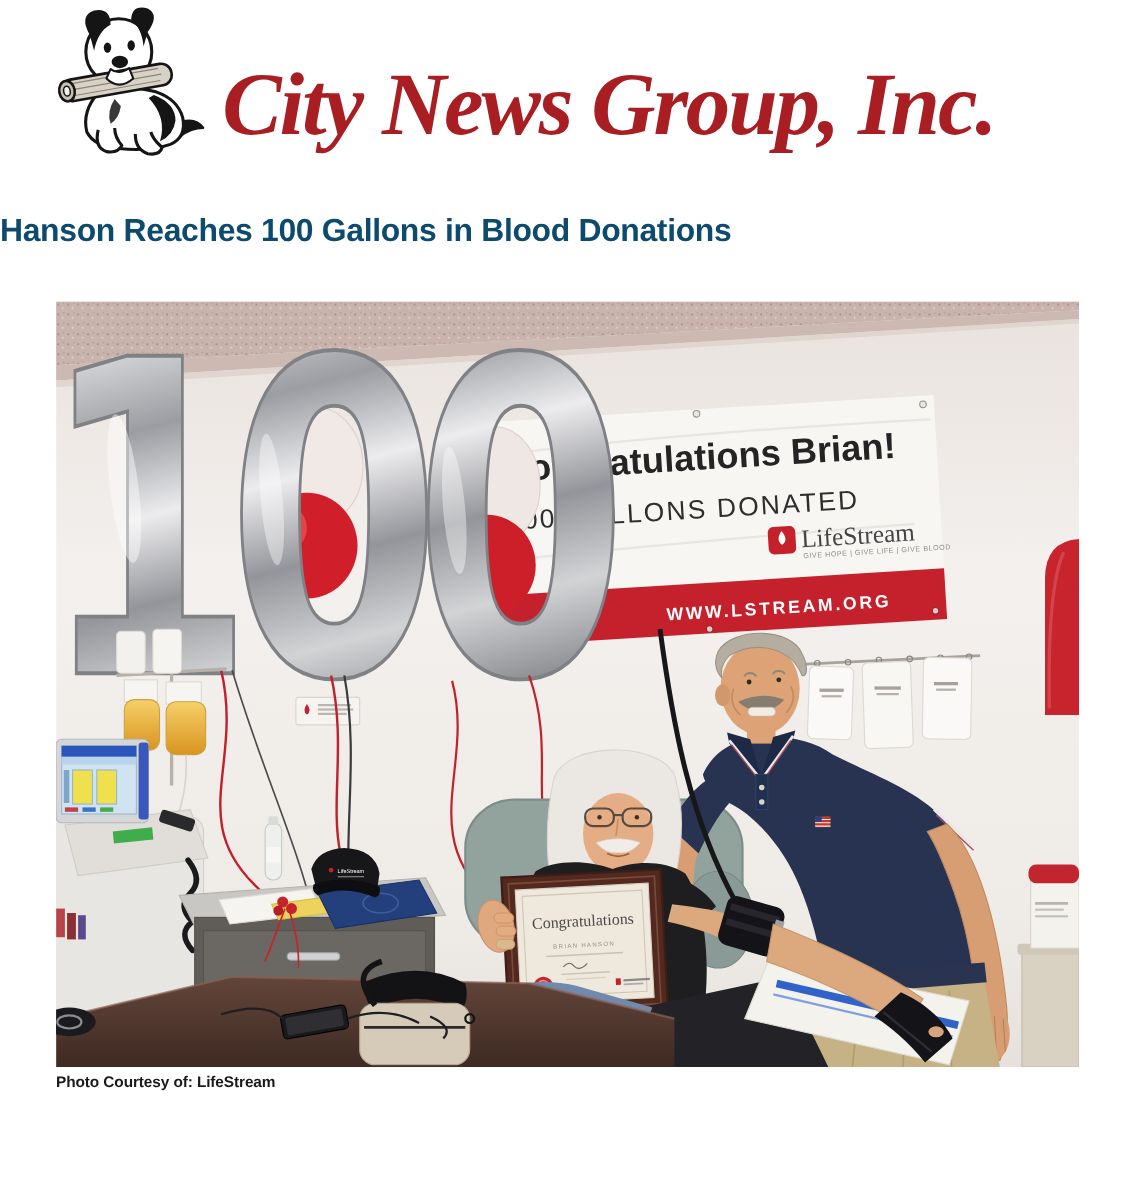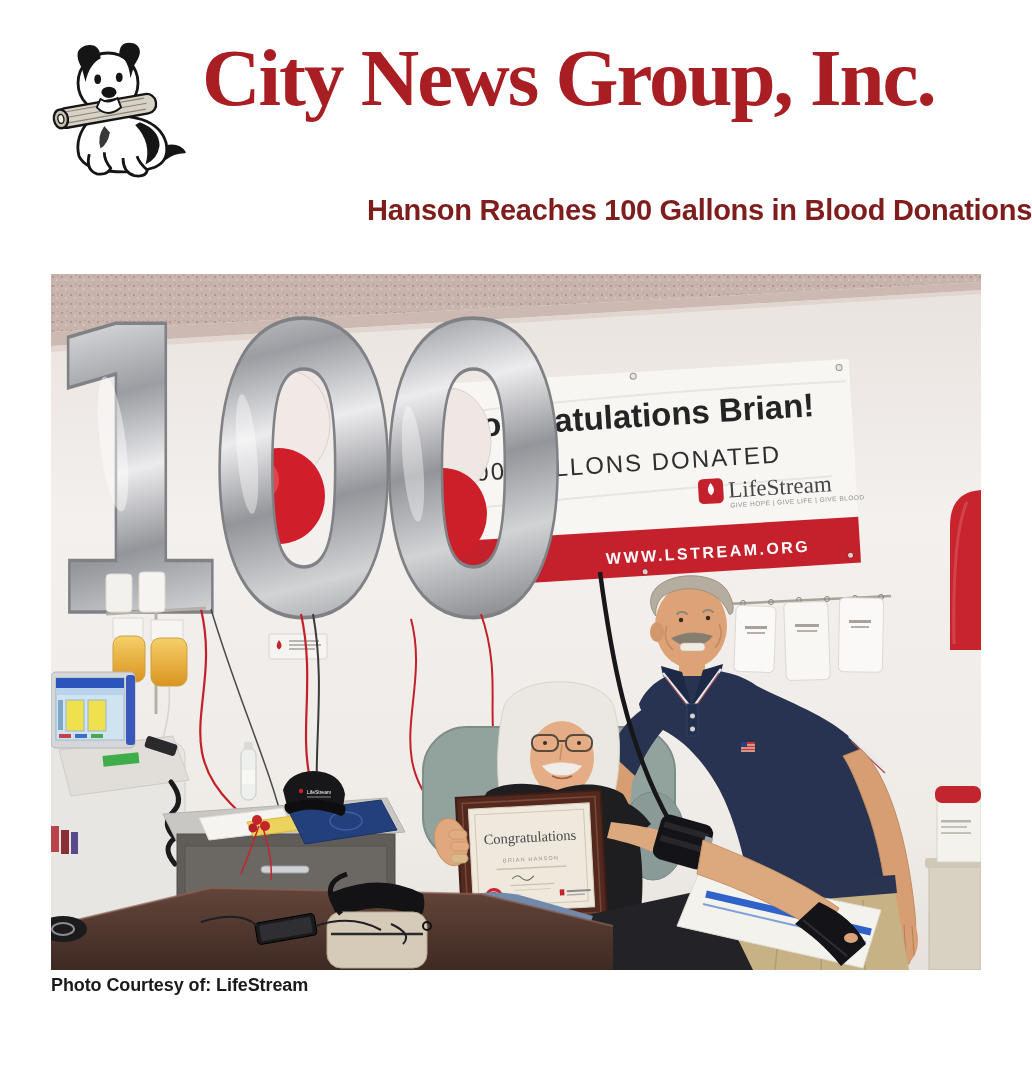--- a/index.html
+++ b/index.html
@@ -2,36 +2,36 @@
 <html><head>
 <meta charset="utf-8">
 <style>
   * { margin:0; padding:0; box-sizing:border-box; }
   html,body { background:#ffffff; }
   .page {
     width:1032px; height:1077px; margin:0 auto; background:#fff;
     font-family:"Liberation Sans", sans-serif; overflow:hidden; position:relative;
   }
   .logo-row {
-    display:flex; align-items:flex-start; padding:38px 0 0 48px; height:150px;
+    display:flex; align-items:flex-end; padding:38px 0 0 48px; height:150px;font-style:italic;
   }
   .logo-dog svg { width:150px; height:148px; display:block; }
   .logo-text {
     font-family:"Liberation Serif", serif; font-weight:700;
     color:#a91e23; font-size:81px; letter-spacing:-2px; white-space:nowrap;
     line-height:1; padding-left:4px; padding-bottom:14px;
   }
   h1.headline {
-    margin-top:44px; text-align:right; font-size:29px; font-weight:700;
-    color:#7f1d1d; letter-spacing:-0.3px;
+    margin-top:44px; text-align:left; font-size:29px; font-weight:700;
+    color:#0c4a6e; letter-spacing:-0.3px;
   }
   figure.photo { margin:47px 0 0 51px; width:930px; height:696px; }
   figure.photo svg { display:block; }
   .caption {
-    margin:5px 0 0 51px; font-size:18px; font-weight:700; color:#1a1a1a;
+    margin:5px 0 0 51px; font-size:14px; font-weight:700; color:#1a1a1a;
     letter-spacing:-0.1px;
   }
   .body-text {
     margin:7px 0 0 51px; width:930px; font-size:17px; color:#2c2c2c;
     line-height:1.42; letter-spacing:-0.2px;
   }
   svg text { user-select:none; }
 </style>
 </head>
 <body>

